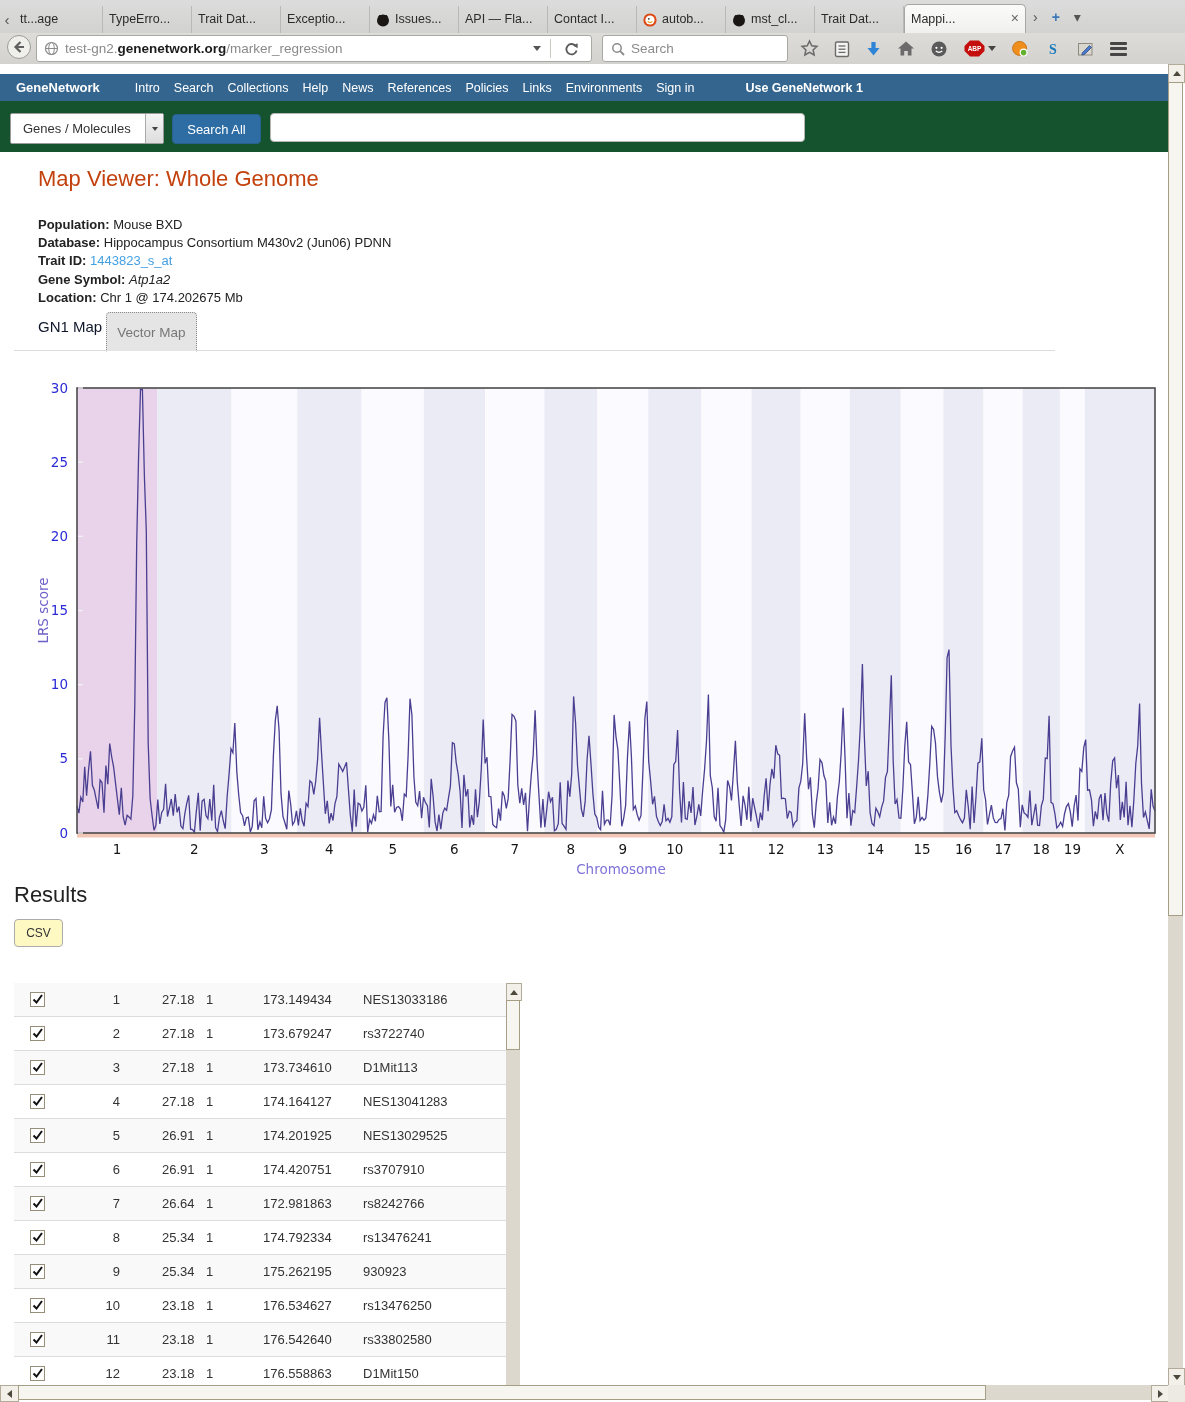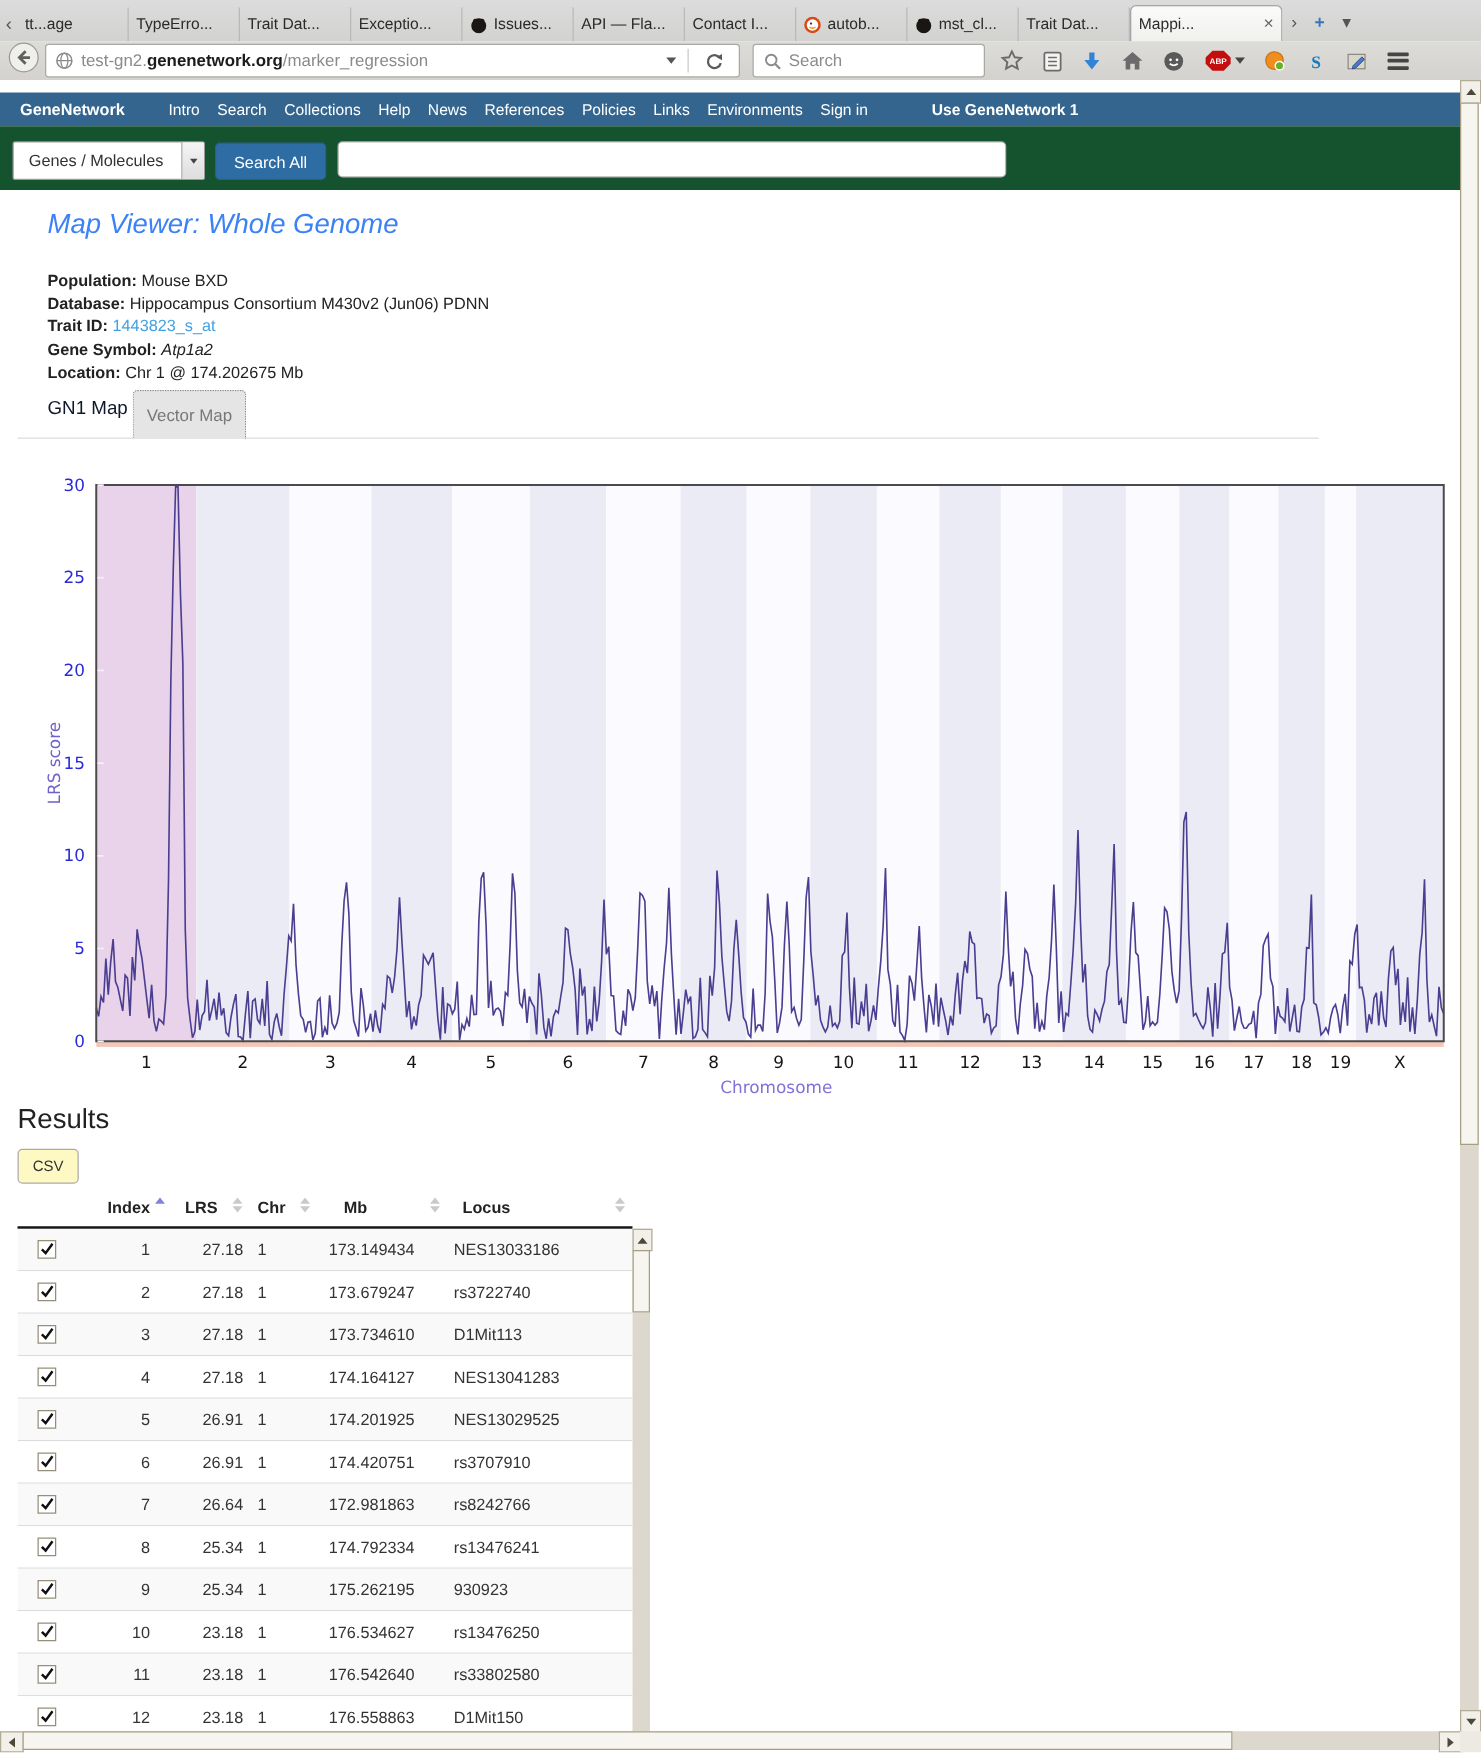--- a/index.html
+++ b/index.html
@@ -61,21 +61,21 @@
   .cat-caretbox{position:absolute;right:0;top:0;bottom:0;width:17px;background:linear-gradient(#f5f5f5,#ddd);
               border-left:1px solid #aaa;display:flex;align-items:center;justify-content:center;}
   .cat-caretbox i{width:0;height:0;border-left:3.5px solid transparent;border-right:3.5px solid transparent;
               border-top:4.5px solid #444;}
   .searchall{position:absolute;left:172px;top:13px;width:87px;height:28px;background:#2e6da4;
              border:1px solid #28618f;border-radius:4px;color:#fff;font-size:13px;
              display:flex;align-items:center;justify-content:center;}
   .main-search-input{position:absolute;left:270px;top:12px;width:533px;height:27px;background:#fff;
              border:1px solid #b5b5b5;border-radius:4px;}
 
-  .page-title{position:absolute;left:38px;top:102px;font-size:22px;color:#3b82f6;font-style:italic;}
+  .page-title{position:absolute;left:38px;top:102px;font-size:22px;color:#c2410c;}
   .info-block{position:absolute;left:38px;top:152px;font-size:13px;color:#222;line-height:18.2px;}
   .info-block b{font-weight:bold;}
   .info-block .link{color:#43a0e2;}
   .gn1-link{position:absolute;left:38px;top:254px;font-size:15px;color:#0f172a;}
   .vector-tab{position:absolute;left:106px;top:248px;width:89px;height:38px;background:#e5e5e5;
               border:1px dotted #8a8a8a;border-bottom:1px solid #fff;border-radius:4px 4px 0 0;
               font-size:13.5px;color:#777;display:flex;align-items:center;justify-content:center;z-index:2;}
   .tab-hr{position:absolute;left:14px;top:286px;width:1041px;height:1px;background:#dcdcdc;z-index:1;}
 
   .results-h{position:absolute;left:14px;top:818px;font-size:22px;color:#222;}
@@ -393,46 +393,20 @@
       <text x="1041.2" y="478" text-anchor="middle" font-size="13.5" fill="#151515" font-family="DejaVu Sans, sans-serif">18</text>
       <text x="1072.4" y="478" text-anchor="middle" font-size="13.5" fill="#151515" font-family="DejaVu Sans, sans-serif">19</text>
       <text x="1119.9" y="478" text-anchor="middle" font-size="13.5" fill="#151515" font-family="DejaVu Sans, sans-serif">X</text>
       <text x="48" y="234.5" transform="rotate(-90 48 234.5)" text-anchor="middle" font-size="13.5" fill="#6e61c8" font-family="DejaVu Sans, sans-serif">LRS score</text>
       <text x="621" y="498" text-anchor="middle" font-size="13.5" fill="#7f72d8" font-family="DejaVu Sans, sans-serif">Chromosome</text>
     </svg>
 
   <div class="results-h">Results</div>
   <div class="csv-btn">CSV</div>
 
-  <div class="thead" id="thead">
-      <span class="colname h-index">Index</span>
-      <span class="sortpair s-index">
-        <i class="tri up active"></i>
-      </span>
-      <span class="colname h-lrs">LRS</span>
-      <span class="sortpair s-lrs">
-        <i class="tri up"></i>
-        <i class="tri down"></i>
-      </span>
-      <span class="colname h-chr">Chr</span>
-      <span class="sortpair s-chr">
-        <i class="tri up"></i>
-        <i class="tri down"></i>
-      </span>
-      <span class="colname h-mb">Mb</span>
-      <span class="sortpair s-mb">
-        <i class="tri up"></i>
-        <i class="tri down"></i>
-      </span>
-      <span class="colname h-locus">Locus</span>
-      <span class="sortpair s-locus">
-        <i class="tri up"></i>
-        <i class="tri down"></i>
-      </span>
-    </div>
   <div class="tbody" id="tbody">
       <div class="trow odd">
         <span class="c-cb">
           <svg width="11" height="11">
             <path d="M1.5 5.5 L4.5 8.5 L10 1" stroke="#111" stroke-width="2" fill="none"></path>
           </svg>
         </span>
         <span class="c-index">1</span>
         <span class="c-lrs">27.18</span>
         <span class="c-chr">1</span>

